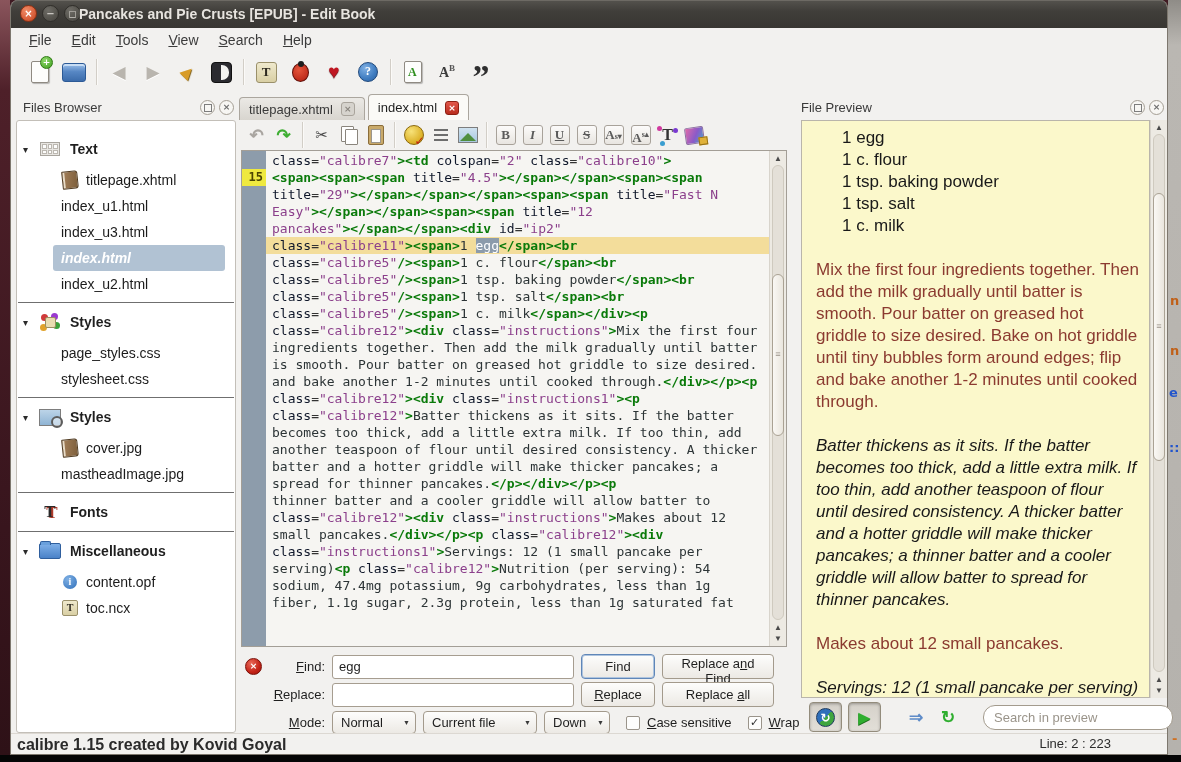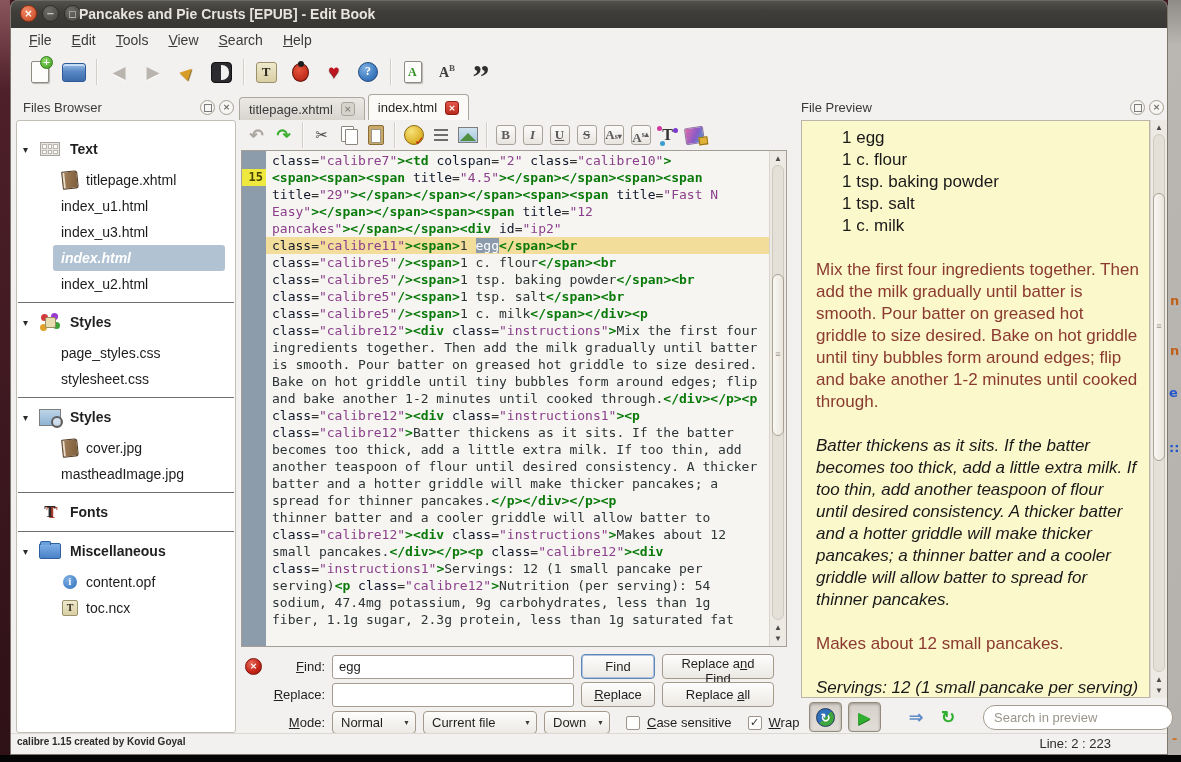--- a/index.html
+++ b/index.html
@@ -213,21 +213,21 @@
   .playic{color:#2fae2f;font-size:16px;text-shadow:0 1px 0 #1a6a1a}
   .gotoic{color:#5f8cc8;font-size:17px;font-weight:bold}
   .reloadic{color:#2fae2f;font-size:17px;font-weight:bold}
   .psearch{width:168px;height:23px;border:1px solid #a39b8d;border-radius:12px;background:#fff;
     padding:0 10px;font:13px "Liberation Sans",sans-serif;color:#444;flex:none}
   .psearch::placeholder{color:#9a948a}
   .ptri{width:24px;text-align:center;color:#1f9e1f;font-size:15px;flex:none;text-shadow:0 1px 0 #0d5f0d}
 
   
   .statusbar{position:absolute;left:0;right:0;bottom:0;height:20px;border-top:1px solid #dcd8d2}
-  .st-left{position:absolute;left:6px;top:2px;font-size:10px;font-weight:bold;color:#2b2b2b}
+  .st-left{position:absolute;left:6px;top:2px;font-size:16px;font-weight:bold;color:#2b2b2b}
   .st-right{position:absolute;right:56px;top:2px;font-size:13px;color:#2b2b2b}
 </style>
 </head>
 <body>
 
 <div class="bg-left"></div>
 <div class="bg-right" id="frag-host">
     <span class="frag" style="color: rgb(192, 96, 24); left: 2px; top: 293px;">n</span>
     <span class="frag" style="color: rgb(192, 96, 24); left: 2px; top: 343px;">n</span>
     <span class="frag" style="color: rgb(34, 85, 204); left: 1px; top: 385px;">e</span>
@@ -596,21 +596,20 @@
           <div class="cl"><span class="tk-v">Easy"</span><span class="tk-t">&gt;&lt;/span&gt;&lt;/span&gt;&lt;span&gt;&lt;span </span><span class="tk-a">title</span><span class="tk-p">=</span><span class="tk-v">"12</span></div>
           <div class="cl"><span class="tk-v">pancakes"</span><span class="tk-t">&gt;&lt;/span&gt;&lt;/span&gt;&lt;div </span><span class="tk-a">id</span><span class="tk-p">=</span><span class="tk-v">"ip2"</span></div>
           <div class="cl hl"><span class="tk-a">class</span><span class="tk-p">=</span><span class="tk-v">"calibre11"</span><span class="tk-t">&gt;&lt;span&gt;</span><span class="tk-x">1 </span><span class="tk-s">egg</span><span class="tk-t">&lt;/span&gt;&lt;br</span></div>
           <div class="cl"><span class="tk-a">class</span><span class="tk-p">=</span><span class="tk-v">"calibre5"</span><span class="tk-t">/&gt;&lt;span&gt;</span><span class="tk-x">1 c. flour</span><span class="tk-t">&lt;/span&gt;&lt;br</span></div>
           <div class="cl"><span class="tk-a">class</span><span class="tk-p">=</span><span class="tk-v">"calibre5"</span><span class="tk-t">/&gt;&lt;span&gt;</span><span class="tk-x">1 tsp. baking powder</span><span class="tk-t">&lt;/span&gt;&lt;br</span></div>
           <div class="cl"><span class="tk-a">class</span><span class="tk-p">=</span><span class="tk-v">"calibre5"</span><span class="tk-t">/&gt;&lt;span&gt;</span><span class="tk-x">1 tsp. salt</span><span class="tk-t">&lt;/span&gt;&lt;br</span></div>
           <div class="cl"><span class="tk-a">class</span><span class="tk-p">=</span><span class="tk-v">"calibre5"</span><span class="tk-t">/&gt;&lt;span&gt;</span><span class="tk-x">1 c. milk</span><span class="tk-t">&lt;/span&gt;&lt;/div&gt;&lt;p</span></div>
           <div class="cl"><span class="tk-a">class</span><span class="tk-p">=</span><span class="tk-v">"calibre12"</span><span class="tk-t">&gt;&lt;div </span><span class="tk-a">class</span><span class="tk-p">=</span><span class="tk-v">"instructions"</span><span class="tk-t">&gt;</span><span class="tk-x">Mix the first four</span></div>
           <div class="cl"><span class="tk-x">ingredients together. Then add the milk gradually until batter</span></div>
           <div class="cl"><span class="tk-x">is smooth. Pour batter on greased hot griddle to size desired.</span></div>
-          <div class="cl"><span class="tk-x">Bake on hot griddle until tiny bubbles form around edges; flip</span></div>
           <div class="cl"><span class="tk-x">and bake another 1-2 minutes until cooked through.</span><span class="tk-t">&lt;/div&gt;&lt;/p&gt;&lt;p</span></div>
           <div class="cl"><span class="tk-a">class</span><span class="tk-p">=</span><span class="tk-v">"calibre12"</span><span class="tk-t">&gt;&lt;div </span><span class="tk-a">class</span><span class="tk-p">=</span><span class="tk-v">"instructions1"</span><span class="tk-t">&gt;&lt;p</span></div>
           <div class="cl"><span class="tk-a">class</span><span class="tk-p">=</span><span class="tk-v">"calibre12"</span><span class="tk-t">&gt;</span><span class="tk-x">Batter thickens as it sits. If the batter</span></div>
           <div class="cl"><span class="tk-x">becomes too thick, add a little extra milk. If too thin, add</span></div>
           <div class="cl"><span class="tk-x">another teaspoon of flour until desired consistency. A thicker</span></div>
           <div class="cl"><span class="tk-x">batter and a hotter griddle will make thicker pancakes; a</span></div>
           <div class="cl"><span class="tk-x">spread for thinner pancakes.</span><span class="tk-t">&lt;/p&gt;&lt;/div&gt;&lt;/p&gt;&lt;p</span></div>
           <div class="cl"><span class="tk-x">thinner batter and a cooler griddle will allow batter to</span></div>
           <div class="cl"><span class="tk-a">class</span><span class="tk-p">=</span><span class="tk-v">"calibre12"</span><span class="tk-t">&gt;&lt;div </span><span class="tk-a">class</span><span class="tk-p">=</span><span class="tk-v">"instructions"</span><span class="tk-t">&gt;</span><span class="tk-x">Makes about 12</span></div>
           <div class="cl"><span class="tk-x">small pancakes.</span><span class="tk-t">&lt;/div&gt;&lt;/p&gt;&lt;p </span><span class="tk-a">class</span><span class="tk-p">=</span><span class="tk-v">"calibre12"</span><span class="tk-t">&gt;&lt;div</span></div>

